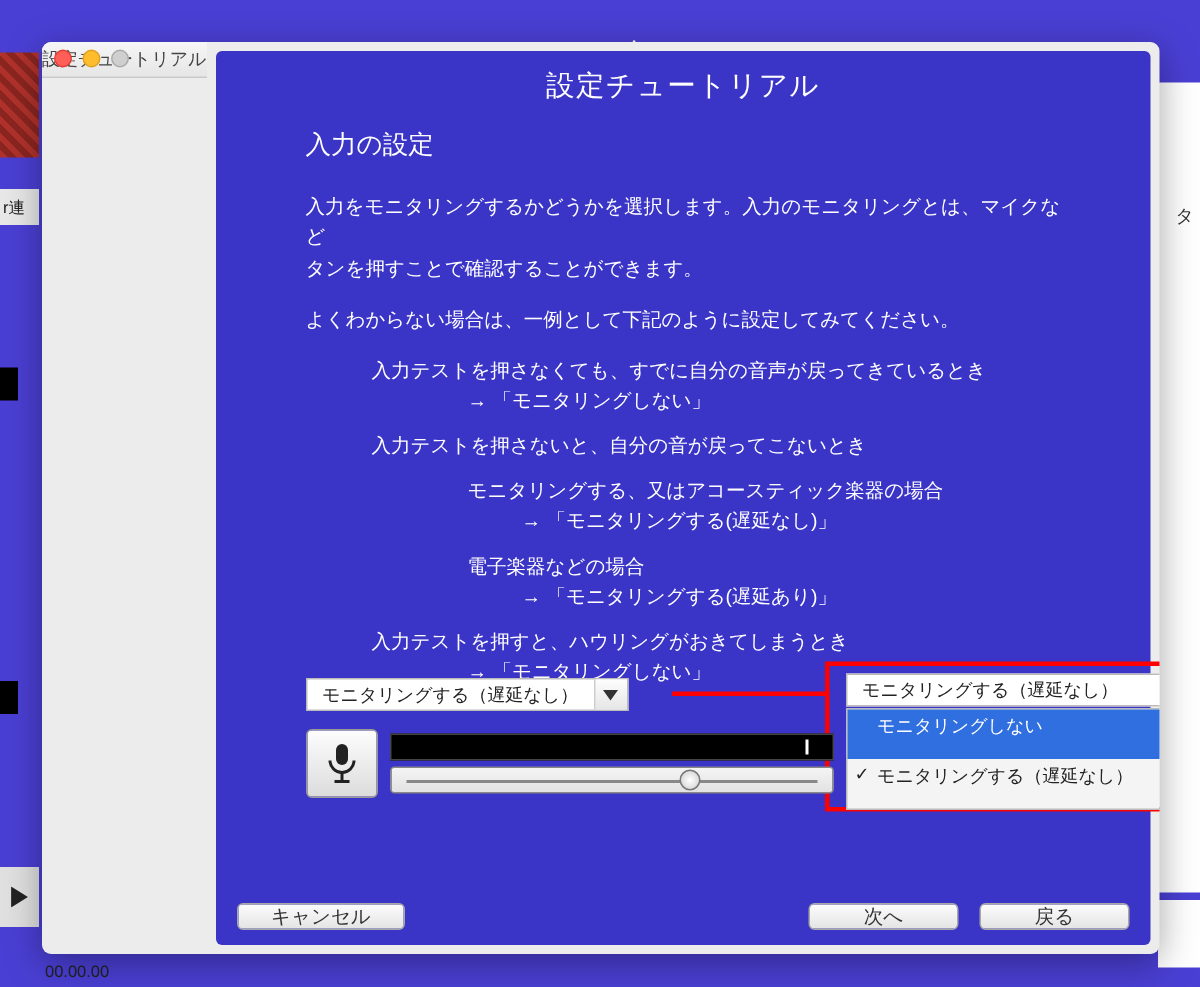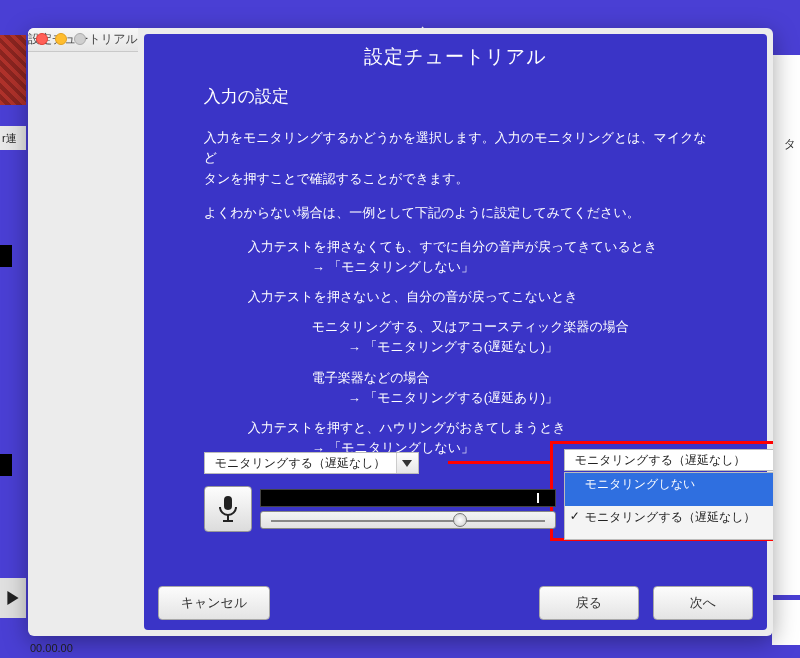--- a/index.html
+++ b/index.html
@@ -199,21 +199,21 @@
     background: radial-gradient(#fff,#ccc);
     border:1px solid #777;
   }
 
   
   .btn-row {
     position: absolute; bottom: 10px; left: 14px; right: 14px;
     display: flex; align-items: center;
   }
   .btn {
-    height: 18px; padding: 16px 22px;
+    height: 18px; padding: 0 22px;
     background: linear-gradient(#fcfcfc,#e4e4e4);
     border: 1px solid #a8a8a8;
     border-radius: 4px;
     color:#333; font-size: 13px;
     display:flex; align-items:center; justify-content:center;
     min-width: 100px;
   }
   .btn-row .spacer { flex:1; }
   .btn + .btn { margin-left: 14px; }
 </style>
@@ -330,17 +330,17 @@
         <div class="slider">
           <div class="track"></div>
           <div class="thumb"></div>
         </div>
       </div>
     </div>
 
     <div class="btn-row">
       <div class="btn">キャンセル</div>
       <div class="spacer"></div>
+      <div class="btn">次へ</div>
       <div class="btn">戻る</div>
-      <div class="btn">次へ</div>
     </div>
   </div>
 </div>
 
 </body></html>

